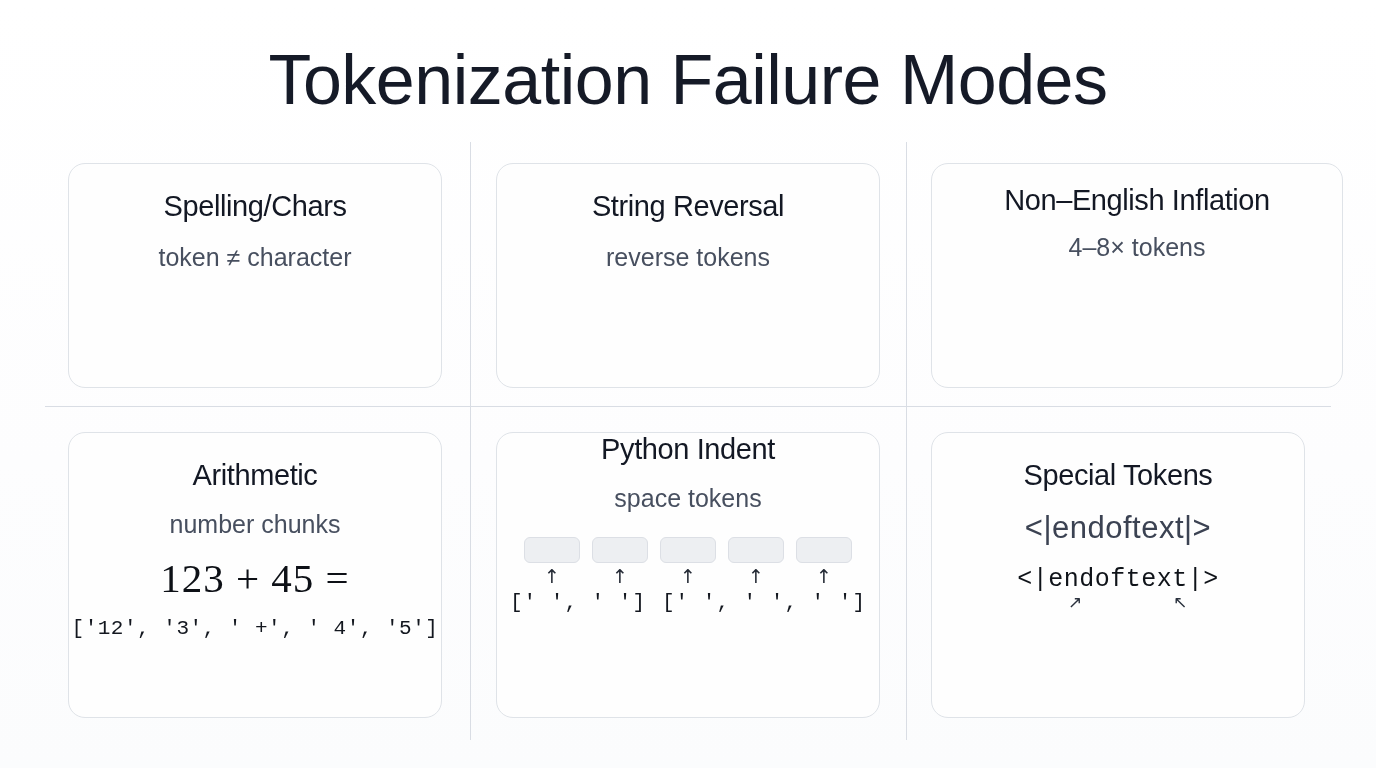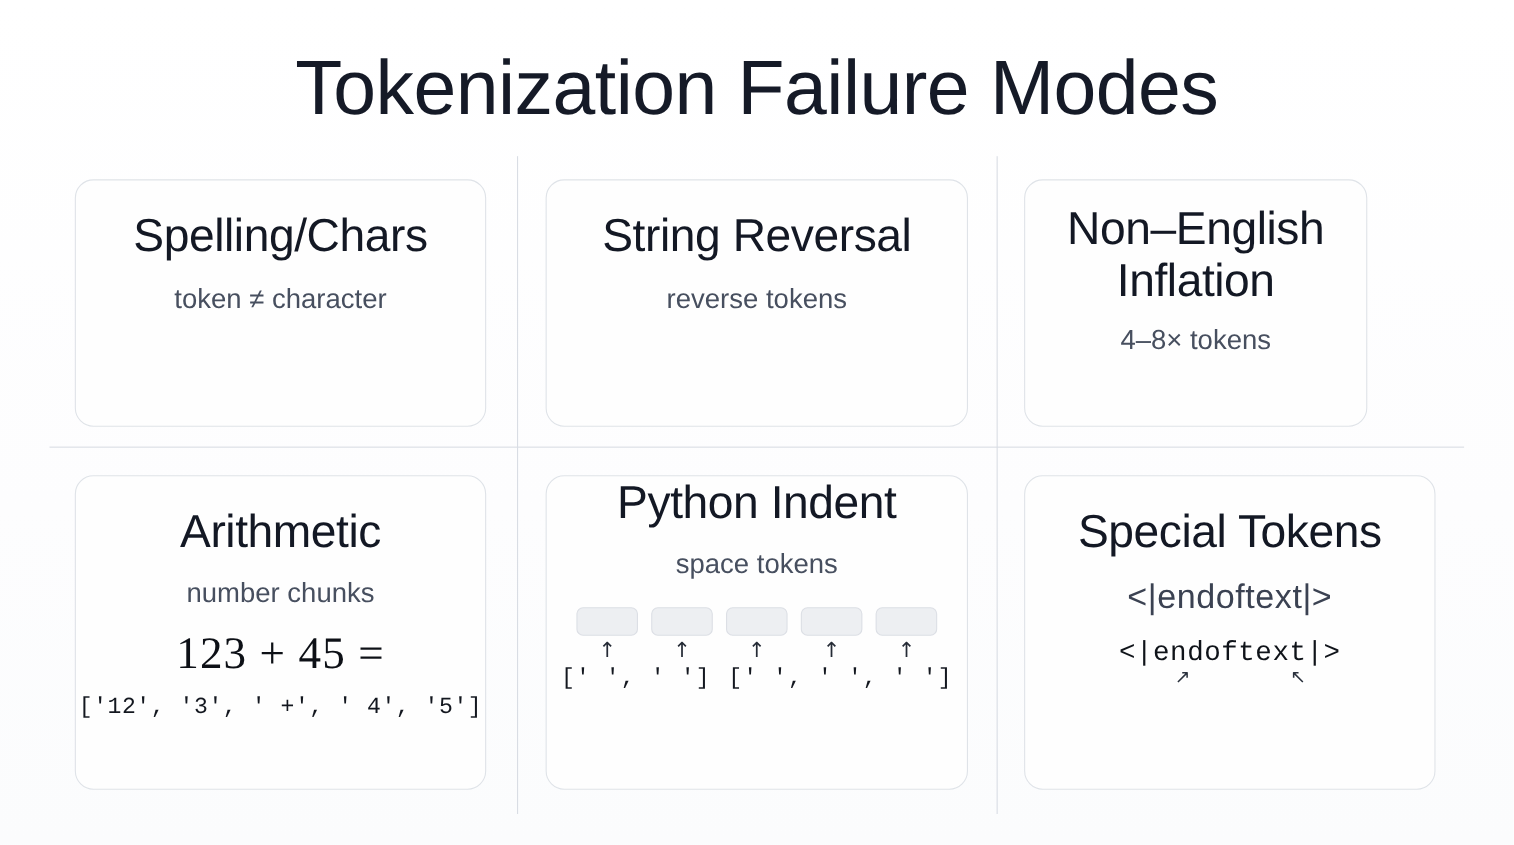--- a/index.html
+++ b/index.html
@@ -71,28 +71,28 @@
     border-radius: 17px;
     background: #fefefe;
     display: flex;
     flex-direction: column;
     align-items: center;
     text-align: center;
   }
   
   .card.c0 { left: 68px;  top: 163px; width: 374px; height: 225px; padding-top: 26px; }
   .card.c1 { left: 496px; top: 163px; width: 384px; height: 225px; padding-top: 26px; }
-  .card.c2 { left: 931px; top: 163px; width: 312px; height: 225px; padding-top: 20px; }
+  .card.c2 { left: 931px; top: 163px; width: 412px; height: 225px; padding-top: 20px; }
   
   .card.c3 { left: 68px;  top: 432px; width: 374px; height: 286px; padding-top: 26px; }
   .card.c4 { left: 496px; top: 432px; width: 384px; height: 286px; }
   .card.c5 { left: 931px; top: 432px; width: 374px; height: 286px; padding-top: 26px; }
 
   .card-title {
-    font-size: 42px;
+    font-size: 29px;
     font-weight: 400;
     line-height: 1.12;
     letter-spacing: -0.4px;
     color: #131824;
     white-space: nowrap;
   }
   .card-title.two-line { white-space: normal; max-width: 330px; }
 
   .card-sub {
     font-size: 25px;

